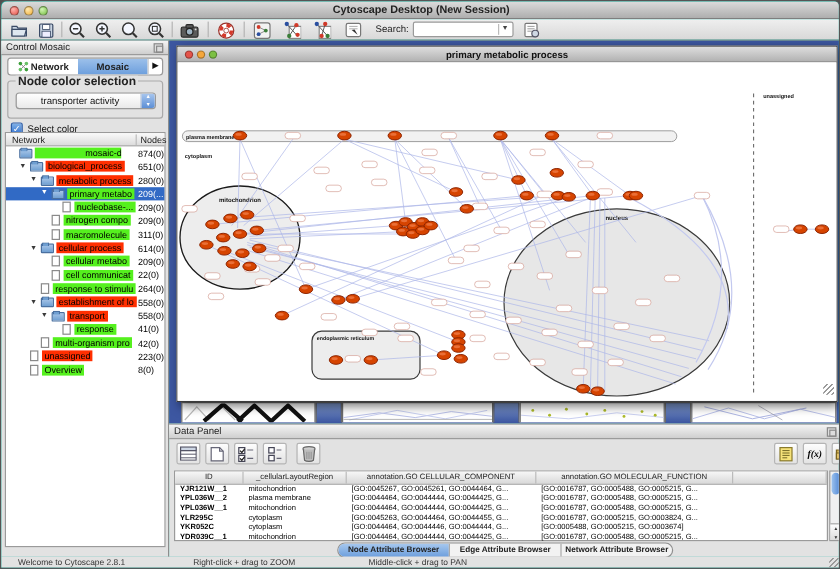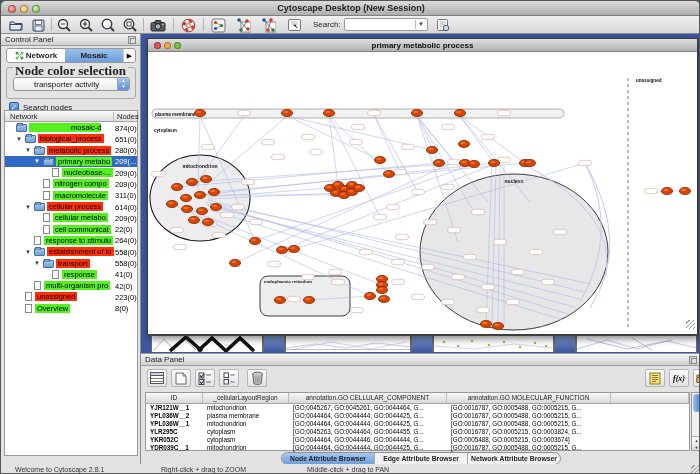--- a/index.html
+++ b/index.html
@@ -28,21 +28,21 @@
   .panel-header { position:relative; height:12px; background:linear-gradient(#f4f4f4,#cfcfcf); border-bottom:1px solid #9b9b9b; font-size:8px; color:#222; padding-left:4px; line-height:12px; }
   .float-ic { position:absolute; right:4px; top:2px; width:8px; height:8px; border:1px solid #8a8a8a; background:#ddd; }
   .float-ic:before { content:""; position:absolute; left:1px; top:1px; width:4px; height:4px; border:1px solid #8a8a8a; }
 
   .cp-tabs { position:absolute; left:5px; top:14px; width:130px; height:15px; background:#fff; border:1px solid #9a9a9a; border-radius:3px; display:flex; overflow:hidden; }
   .cp-tab { flex:1; font-size:8px; font-weight:bold; color:#222; text-align:center; line-height:14px; display:flex; align-items:center; justify-content:center; gap:2px; }
   .cp-tab.sel { background:linear-gradient(#9cc0ea,#6d9fdd); }
   .cp-tab-arrow { width:12px; font-size:7px; line-height:14px; text-align:center; color:#111; border-left:1px solid #ccc; }
 
   .groupbox { position:absolute; left:5px; top:33px; width:130px; height:32px; border:1px solid #aaa; border-radius:3px; }
-  .groupbox .legend { position:absolute; left:6px; top:-5px; background:#e2e2e2; padding:0 2px; font-size:13px; font-weight:bold; color:#222;font-family:Liberation Serif, serif; }
+  .groupbox .legend { position:absolute; left:6px; top:-5px; background:#e2e2e2; padding:0 2px; font-size:10px; font-weight:bold; color:#222; }
   .combo { position:absolute; left:6px; top:9px; width:117px; height:14px; background:linear-gradient(#fff,#e9e9e9); border:1px solid #999; border-radius:3px; font-size:8px; line-height:13px; padding-left:20px; color:#111; }
   .combo .stepper { position:absolute; right:0px; top:0px; width:12px; height:12px; background:linear-gradient(#a8c6ee,#5c8fd6); border-left:1px solid #8aa5c9; border-radius:0 2px 2px 0; color:#fff; font-size:4.5px; line-height:5.5px; text-align:center; }
 
   .checkbox-row { position:absolute; left:8px; top:67px; height:12px; display:flex; align-items:center; gap:4px; }
   .checkbox { width:10px; height:10px; border-radius:2px; background:linear-gradient(#7fb0e8,#3c78d0); border:1px solid #2c5da8; color:#fff; font-size:8px; line-height:10px; text-align:center; }
   .checkbox-row .lbl { font-size:8px; color:#111; }
 
   .tree-wrap { position:absolute; left:3px; top:76px; width:134px; height:346px; background:#fff; border:1px solid #9a9a9a; }
   .tree-head { height:11px; background:linear-gradient(#fafafa,#dcdcdc); border-bottom:1px solid #a5a5a5; position:relative; font-size:7.5px; color:#222; }
   .tree-head .c1 { position:absolute; left:5px; top:1px; }
@@ -221,21 +221,21 @@
         <svg width="14" height="14">
           <rect x="1.5" y="1.5" width="10" height="11" rx="1" fill="#fdfdfd" stroke="#777"></rect>
           <path d="M3.5,4 h6 M3.5,6 h6 M3.5,8 h4" stroke="#999" stroke-width=".8"></path>
           <circle cx="10" cy="10" r="2.8" fill="#cfd8e4" stroke="#556"></circle>
         </svg>
       </div>
   </div>
 
   <div class="control-panel">
     <div class="panel-header">
-      <span>Control Panel</span>
+      <span>Control Mosaic</span>
       <div class="float-ic"></div>
     </div>
     <div class="cp-tabs">
       <div class="cp-tab">
         <svg width="9" height="9">
             <line x1="2" y1="2" x2="7" y2="7" stroke="#888" stroke-width=".8"></line>
             <line x1="7" y1="2" x2="2" y2="7" stroke="#888" stroke-width=".8"></line>
             <circle cx="2" cy="2" r="1.5" fill="#3a9d38"></circle>
             <circle cx="7" cy="2" r="1.5" fill="#69c167"></circle>
             <circle cx="2" cy="7" r="1.5" fill="#69c167"></circle>
@@ -250,21 +250,21 @@
     </div>
     <div class="groupbox">
       <div class="legend">Node color selection</div>
       <div class="combo">
         <span>transporter activity</span>
         <div class="stepper">▲<br>▼</div>
       </div>
     </div>
     <div class="checkbox-row">
       <div class="checkbox">✓</div>
-      <span class="lbl">Search nodes</span>
+      <span class="lbl">Select color</span>
     </div>
     <div class="tree-wrap">
       <div class="tree-head">
         <span class="c1">Network</span>
         <span class="c2">Nodes</span>
       </div>
       <div id="network-tree">
           <div class="tree-row">
             <div class="ticon folder" style="left: 11px;"></div>
             <div class="tlabel green" style="left: 24px; padding-left: 42px;">mosaic-demo-yeast</div>

